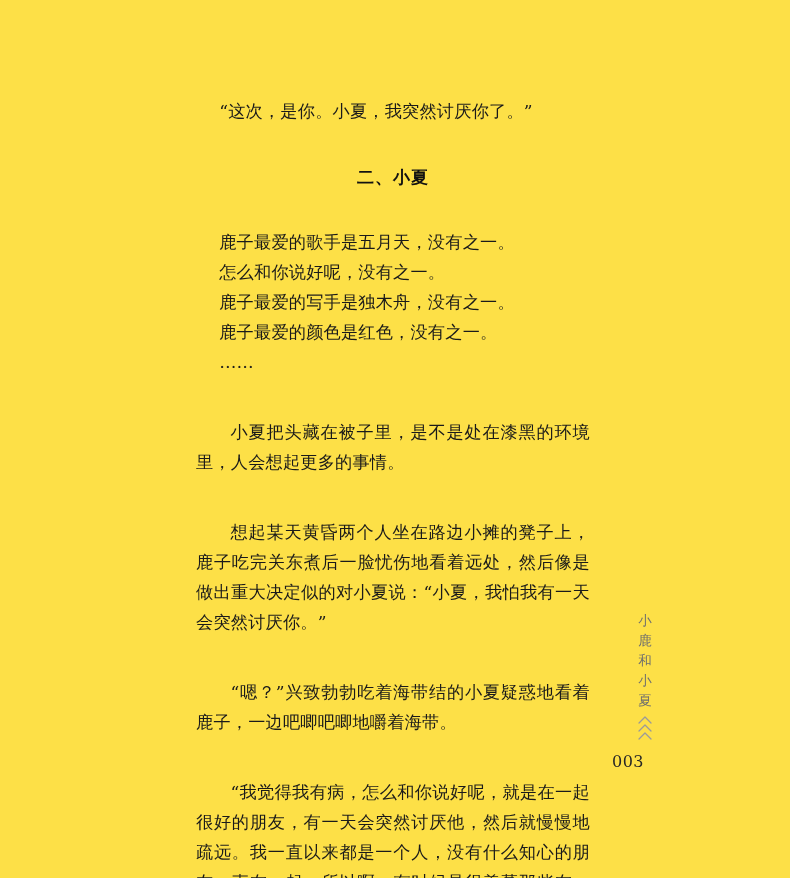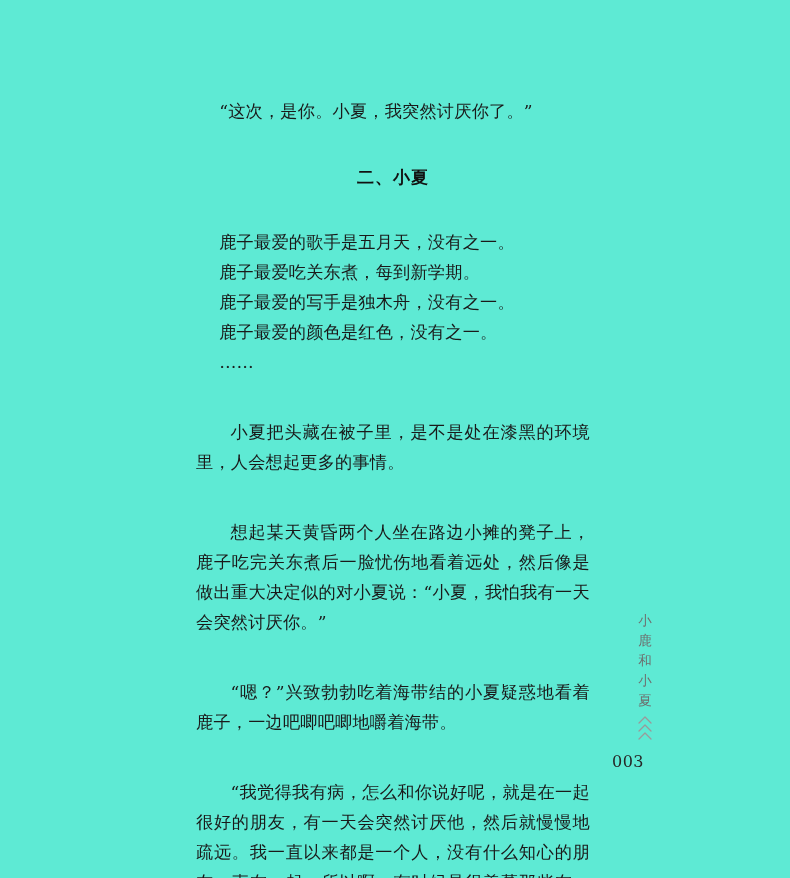--- a/index.html
+++ b/index.html
@@ -14,21 +14,21 @@
     position: relative;
     overflow: hidden;
     font-family: "DejaVu Serif", "Liberation Serif", serif;
     color: #141414;
     -webkit-font-smoothing: antialiased;
   }
 
   .page {
     position: absolute;
     inset: 0;
-    background: #5eead4;
+    background: #fde047;
   }
 
   
   .text-column {
     position: absolute;
     left: 196px;
     top: 96px;
     width: 394px;
   }
 
@@ -138,21 +138,21 @@
 
     <p class="para opening">“这次，是你。小夏，我突然讨厌你了。”</p>
 
     <div class="spacer-after-opening"></div>
 
     <h2 class="section-heading">二、小夏</h2>
 
     <div class="spacer-after-heading"></div>
 
     <p class="verse-line">鹿子最爱的歌手是五月天，没有之一。</p>
-    <p class="verse-line">鹿子最爱吃关东煮，每到新学期。</p>
+    <p class="verse-line">怎么和你说好呢，没有之一。</p>
     <p class="verse-line">鹿子最爱的写手是独木舟，没有之一。</p>
     <p class="verse-line">鹿子最爱的颜色是红色，没有之一。</p>
 
     <p class="ellipsis-line">……</p>
 
     <p class="para indent">小夏把头藏在被子里，是不是处在漆黑的环境里，人会想起更多的事情。</p>
     <p class="para indent">想起某天黄昏两个人坐在路边小摊的凳子上，鹿子吃完关东煮后一脸忧伤地看着远处，然后像是做出重大决定似的对小夏说：“小夏，我怕我有一天会突然讨厌你。”</p>
     <p class="para indent">“嗯？”兴致勃勃吃着海带结的小夏疑惑地看着鹿子，一边吧唧吧唧地嚼着海带。</p>
     <p class="para indent">“我觉得我有病，怎么和你说好呢，就是在一起很好的朋友，有一天会突然讨厌他，然后就慢慢地疏远。我一直以来都是一个人，没有什么知心的朋友一直在一起，所以啊，有时候是很羡慕那些在一起几年的朋友，一直也想拥有那样的亲密关系。每到新学期，我都会很卖力很卖力地讨好身边的人，好像每次都是这样，但每一次都徒劳无功，我会突然讨厌身边的人，那种厌恶的感觉止都止不</p>
 

